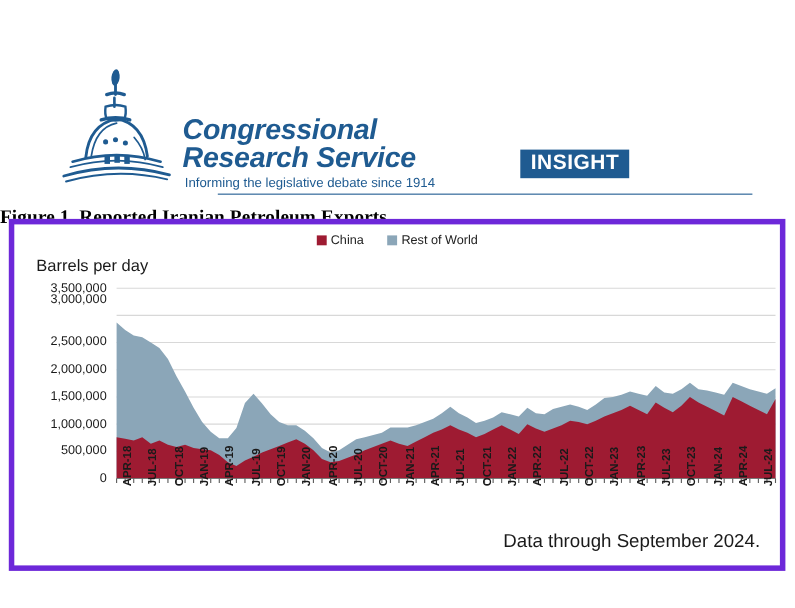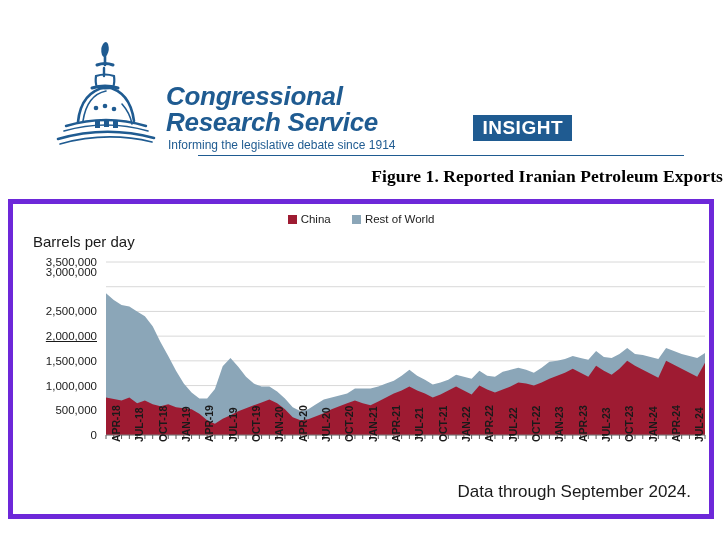--- a/index.html
+++ b/index.html
@@ -15,20 +15,21 @@
     color: #1a1a1a;
     overflow: hidden;
     position: relative;
   }
 
   
   .masthead {
     position: relative;
     height: 140px;
     width: 610px;
+    margin-top: 21px;
   }
   .logo-block {
     position: absolute;
     left: 52px;
     top: 38px;
     display: flex;
     align-items: flex-end;
   }
   .dome-svg { display: block; }
 
@@ -74,21 +75,21 @@
     font-family: "Liberation Sans", sans-serif;
     font-weight: bold;
     font-size: 19px;
     letter-spacing: 0.5px;
     padding: 3px 9px 4px 9px;
     line-height: 19px;
   }
 
   
   .figure-title {
-    text-align: right;
+    text-align: left;
     font-family: "Liberation Serif", serif;
     font-weight: bold;
     font-size: 17.5px;
     color: #000000;
     margin-top: 26px;
     letter-spacing: 0.1px;
   }
 
   
   .chart-frame {
@@ -344,21 +345,21 @@
         <line x1="668.6623376623377" x2="668.6623376623377" y1="231" y2="235" stroke="#5a5a5a" stroke-width="1"></line>
         <line x1="676.4415584415584" x2="676.4415584415584" y1="231" y2="235" stroke="#5a5a5a" stroke-width="1"></line>
         <line x1="684.2207792207793" x2="684.2207792207793" y1="231" y2="235" stroke="#5a5a5a" stroke-width="1"></line>
         <line x1="692" x2="692" y1="231" y2="235" stroke="#5a5a5a" stroke-width="1"></line>
       </svg>
     <div class="ylabels" id="ylabels">
         <div class="ylabel" style="top: 231px;">0</div>
         <div class="ylabel" style="top: 206.286px;">500,000</div>
         <div class="ylabel" style="top: 181.571px;">1,000,000</div>
         <div class="ylabel" style="top: 156.857px;">1,500,000</div>
-        <div class="ylabel" style="top: 132.143px; text-decoration: underline;">2,000,000</div>
+        <div class="ylabel" style="top: 132.143px;">2,000,000</div>
         <div class="ylabel" style="top: 107.429px;">2,500,000</div>
         <div class="ylabel" style="top: 68px;">3,000,000</div>
         <div class="ylabel" style="top: 58px;">3,500,000</div>
       </div>
     <div class="xlabels" id="xlabels">
         <div class="xlabel" style="left: 97px; top: 238px;">APR-18</div>
         <div class="xlabel" style="left: 120.338px; top: 238px;">JUL-18</div>
         <div class="xlabel" style="left: 143.675px; top: 238px;">OCT-18</div>
         <div class="xlabel" style="left: 167.013px; top: 238px;">JAN-19</div>
         <div class="xlabel" style="left: 190.351px; top: 238px;">APR-19</div>

